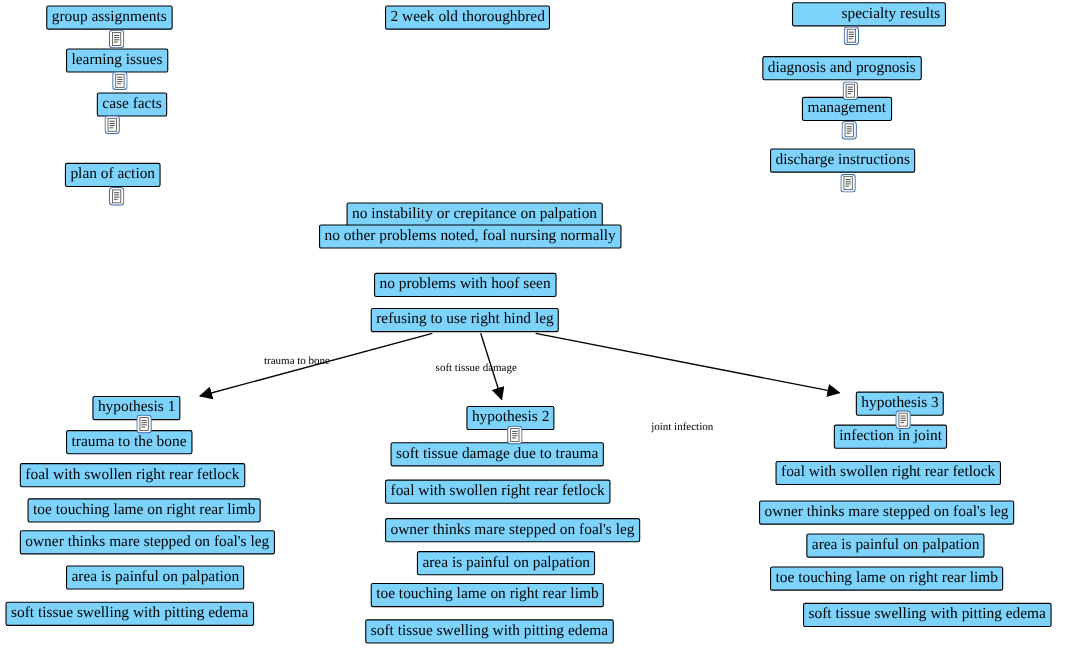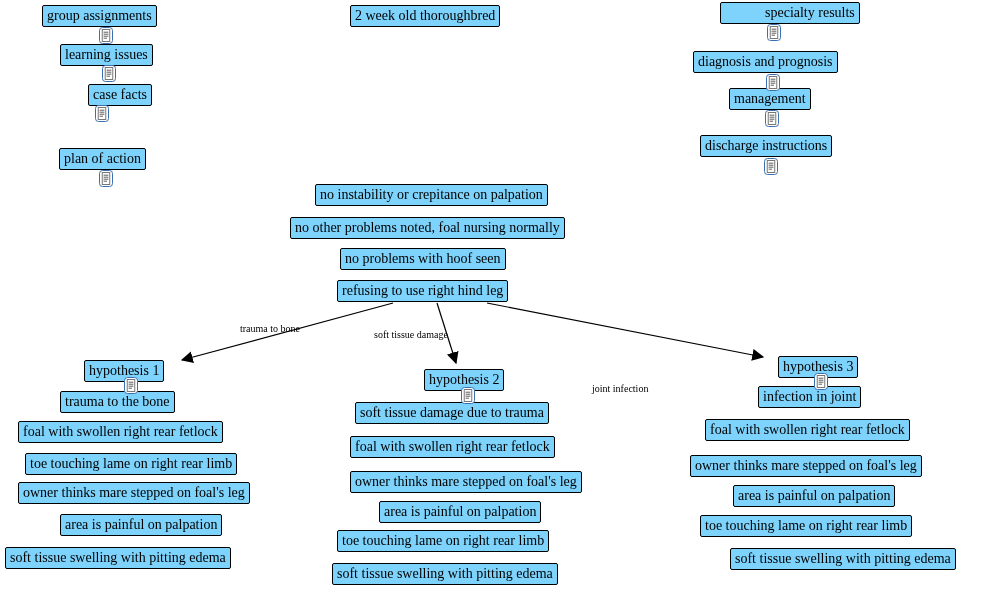--- a/index.html
+++ b/index.html
@@ -150,26 +150,26 @@
         <rect x="0.5" y="0.5" width="13" height="16" rx="3" fill="#ffffff" stroke="#3a6fb0" stroke-width="1"></rect>
         <rect x="3.2" y="2.6" width="7.6" height="11.8" fill="#ffffff" stroke="#555555" stroke-width="0.8"></rect>
         <line x1="4.6" y1="5.2" x2="9.4" y2="5.2" stroke="#333333" stroke-width="0.8"></line>
         <line x1="4.6" y1="7.2" x2="9.4" y2="7.2" stroke="#333333" stroke-width="0.8"></line>
         <line x1="4.6" y1="9.2" x2="9.4" y2="9.2" stroke="#333333" stroke-width="0.8"></line>
         <line x1="4.6" y1="11.2" x2="8.0" y2="11.2" stroke="#333333" stroke-width="0.8"></line>
       </svg>
     </span>
 
   <div class="node" style="left:315px; top:184px;">no instability or crepitance on palpation</div>
-  <div class="node" style="left:290px; top:217px;">no other problems noted, foal nursing normally</div>
+  <div class="node" style="left:290px; top:204px;">no other problems noted, foal nursing normally</div>
   <div class="node" style="left:340px; top:248px;">no problems with hoof seen</div>
   <div class="node" style="left:337px; top:280px;">refusing to use right hind leg</div>
 
   <div class="edge-label" style="left:240px; top:321px;">trauma to bone</div>
-  <div class="edge-label" style="left:374px; top:327px;text-align:center;">soft tissue damage</div>
+  <div class="edge-label" style="left:396px; top:327px;text-align:center;">soft tissue damage</div>
   <div class="edge-label" style="left:592px; top:339px;margin-top:42px;">joint infection</div>
 
   <div class="node" style="left:84px; top:360px;">hypothesis 1</div>
   <span class="res-icon" style="left:124px; top:377px;">
       <svg width="14" height="17" viewBox="0 0 14 17">
         <rect x="0.5" y="0.5" width="13" height="16" rx="3" fill="#ffffff" stroke="#3a6fb0" stroke-width="1"></rect>
         <rect x="3.2" y="2.6" width="7.6" height="11.8" fill="#ffffff" stroke="#555555" stroke-width="0.8"></rect>
         <line x1="4.6" y1="5.2" x2="9.4" y2="5.2" stroke="#333333" stroke-width="0.8"></line>
         <line x1="4.6" y1="7.2" x2="9.4" y2="7.2" stroke="#333333" stroke-width="0.8"></line>
         <line x1="4.6" y1="9.2" x2="9.4" y2="9.2" stroke="#333333" stroke-width="0.8"></line>

